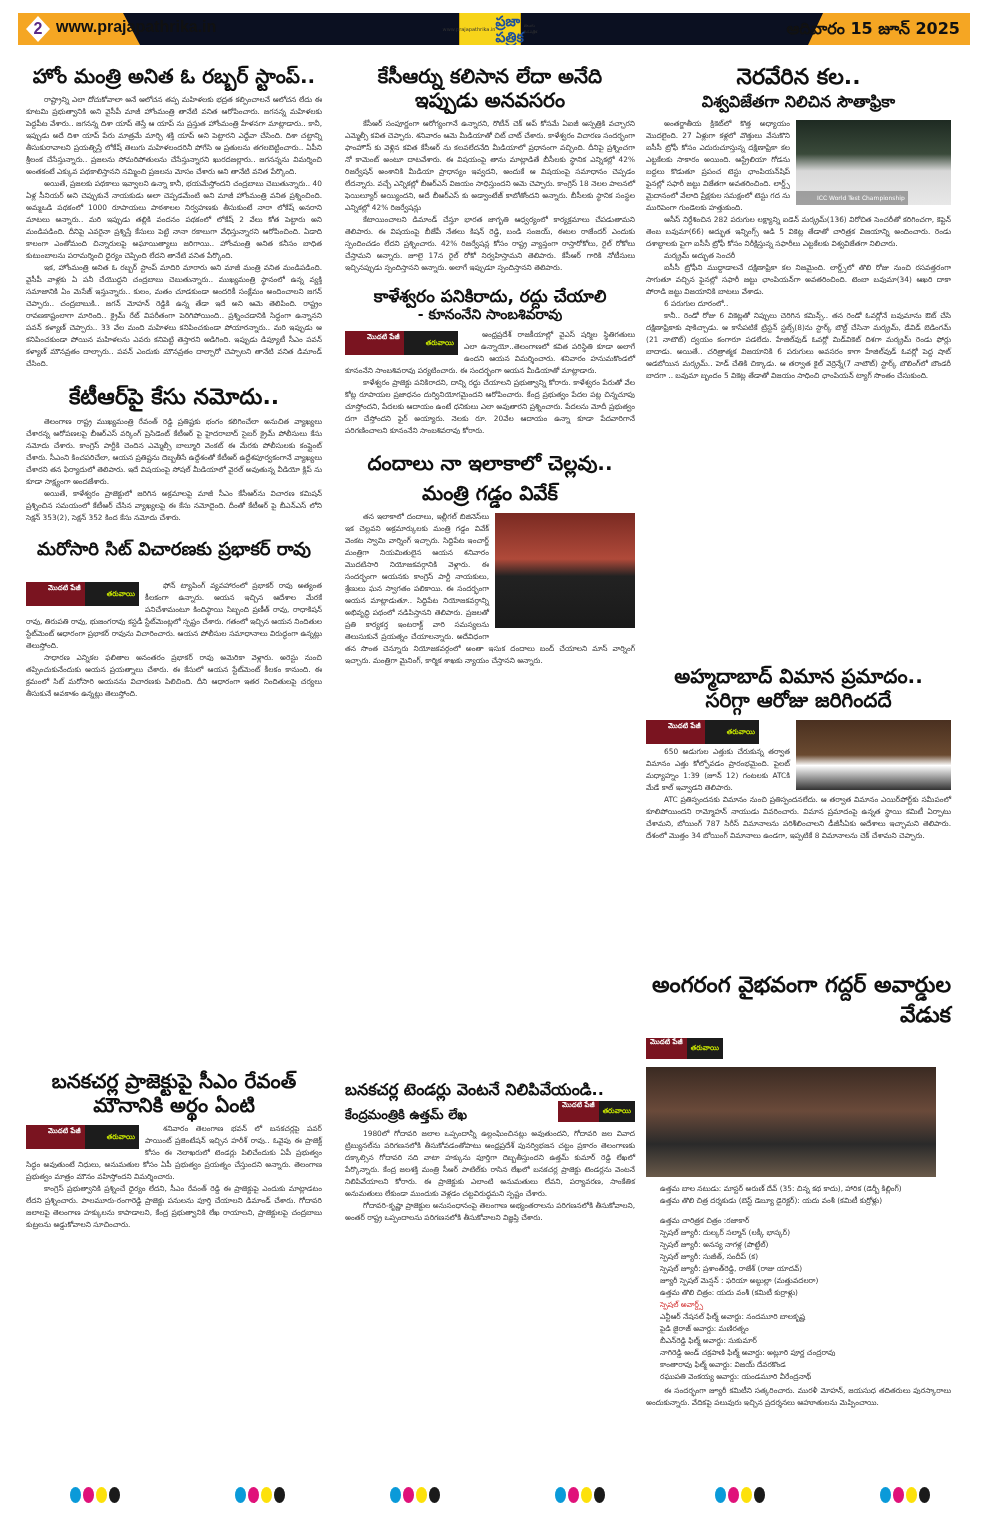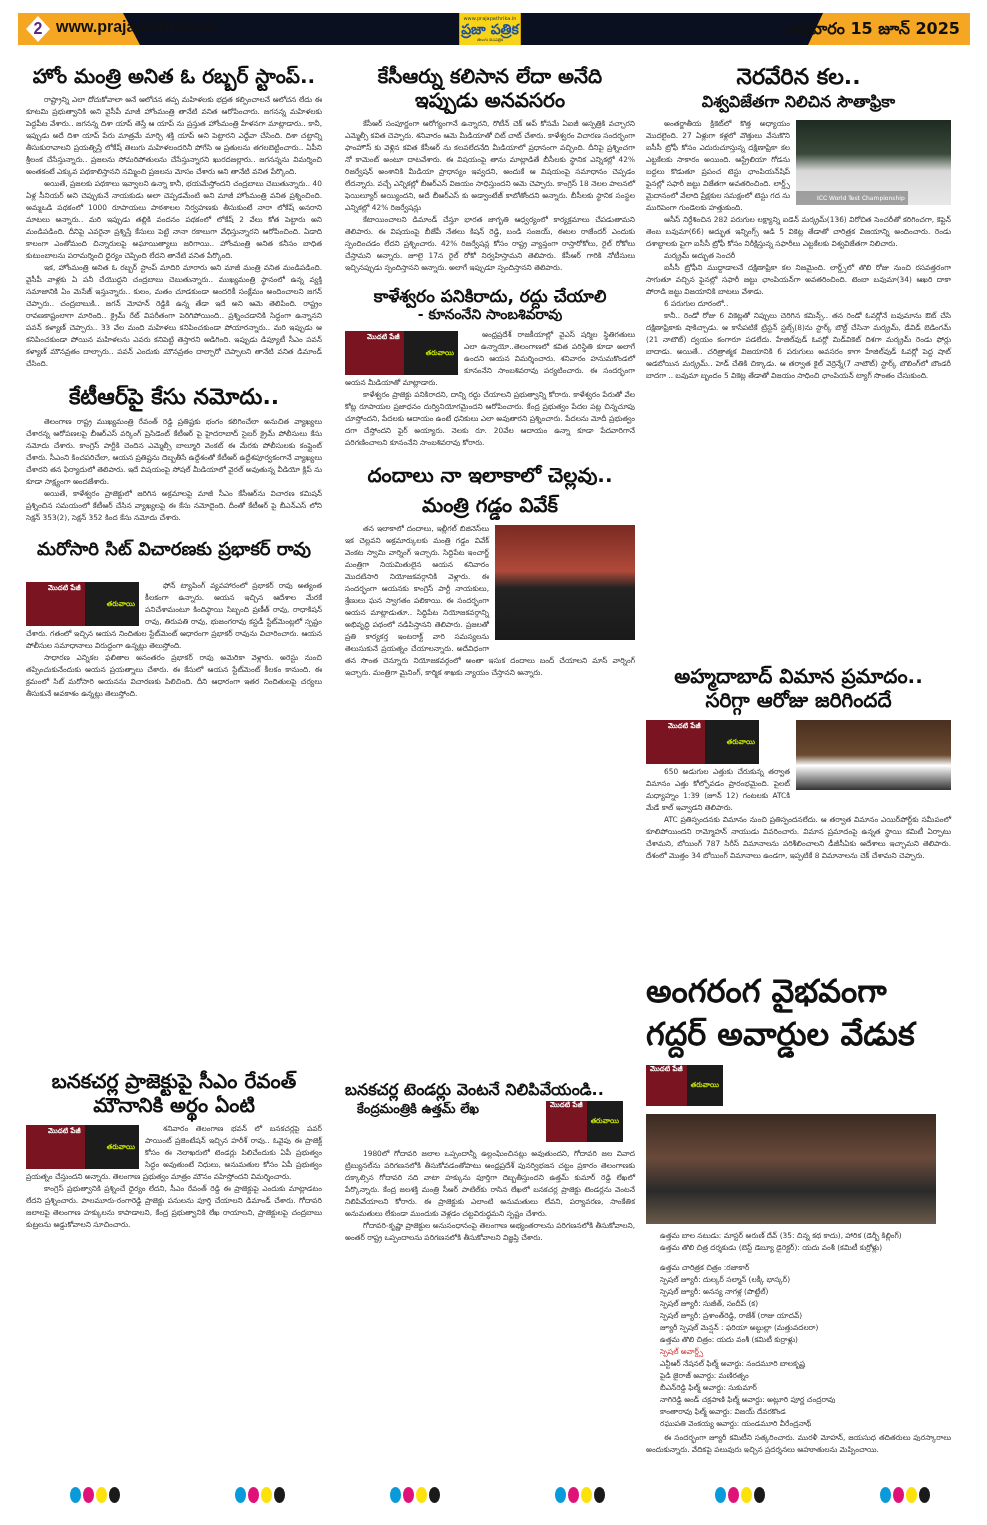--- a/index.html
+++ b/index.html
@@ -2,38 +2,38 @@
 <html><head>
 <meta charset="utf-8">
 <style>
 *{box-sizing:border-box;margin:0;padding:0}
 html,body{width:987px;height:1525px;background:#fff;overflow:hidden}
 body{font-family:"DejaVu Sans",sans-serif;color:#222;position:relative}
 .header{position:absolute;left:18px;top:13px;width:952px;height:32px;background:#f5a623;display:flex;align-items:center;overflow:hidden}
 .hdr-dark2{position:absolute;left:0;top:0;width:100%;height:100%}
 .pagenum{position:absolute;left:8px;top:3px;width:24px;height:26px;background:#fff;clip-path:polygon(50% 0,100% 50%,50% 100%,0 50%);display:flex;align-items:center;justify-content:center;font-weight:bold;font-size:16px;color:#5b2a86;font-family:"Liberation Sans",sans-serif}
 .site{position:absolute;left:38px;top:5px;font-size:16px;font-weight:bold;color:#111;font-family:"Liberation Sans",sans-serif}
-.logo{position:absolute;left:230px;top:-2px;width:62px;height:36px;background:#f7d41a;display:flex;flex-direction:column;align-items:center;justify-content:center;border:1px solid #d4a700}
+.logo{position:absolute;left:230px;top:-2px;width:62px;height:36px;background:#f7d41a;display:flex;flex-direction:row;align-items:center;justify-content:center;border:1px solid #d4a700}
 .logo .small{font-size:5px;color:#333}
 .logo .big{font-size:14px;font-weight:bold;color:#1b4fa0;line-height:16px;font-family:"DejaVu Sans",sans-serif}
 .logo .tag{font-size:4px;color:#333}
 .date{position:absolute;right:10px;top:6px;font-size:16px;font-weight:bold;color:#111}
 .col{position:absolute;top:60px}
 .c1{left:26px;width:296px}
 .c2{left:345px;width:290px}
 .c3{left:646px;width:305px}
 h1,h2,h3{font-weight:bold;color:#111;line-height:1.2}
 .hl-big{font-size:22px;text-align:center;margin:4px 0 6px}
 .hl-mid{font-size:20px;text-align:center;margin:4px 0 6px}
 .hl-sub{font-size:16px;text-align:center}
 .body{font-size:7.4px;line-height:12px;color:#333;text-align:justify;text-indent:18px}
 .body p{margin:0}
 .tag-badge{display:inline-flex;float:left;margin:2px 6px 2px 0;font-size:7px;font-weight:bold}
 .tag-badge .a{background:#7a1420;color:#fff;padding:0 4px}
-.tag-badge .b{background:#1c1c1c;color:#c8e600;padding:16px 4px}
+.tag-badge .b{background:#1c1c1c;color:#c8e600;padding:6px 4px}
 .photo{float:right;margin:2px 0 4px 6px;position:relative;overflow:hidden}
 .photo-cricket{width:155px;height:85px;background:linear-gradient(180deg,#1e2a22 0%,#3a4a3a 40%,#d8d8d8 60%,#e8e8e8 100%)}
 .photo-person{width:140px;height:115px;background:linear-gradient(180deg,#7a2a22 0%,#b04a3a 40%,#222 55%,#1a1a1a 100%)}
 .photo-press{width:155px;height:70px;background:linear-gradient(180deg,#4a3020 0%,#6a4a30 50%,#fff 65%,#333 100%)}
 .photo-awards{width:290px;height:110px;background:linear-gradient(180deg,#3a2a22 0%,#6a4a3a 40%,#2a2a2a 70%,#6a5a4a 100%);margin:6px 0}
 .photo-lbl{position:absolute;left:0;bottom:0;font-size:6px;color:#fff;background:rgba(0,0,0,.3);padding:1px 3px}
 .awards{font-size:7.4px;line-height:12px;color:#333;padding-left:14px}
 .awards .red{color:#d12b2b}
 .regmarks{position:absolute;top:1487px;display:flex;gap:2px}
 .regmarks span{width:11px;height:16px;border-radius:50%}
@@ -123,21 +123,21 @@
   <article style="margin-top:14px">
     <h2 class="hl-mid">దందాలు నా ఇలాకాలో చెల్లవు..</h2>
     <h2 class="hl-mid" style="margin-top:0">మంత్రి గడ్డం వివేక్</h2>
     <div class="body">
       <div class="photo photo-person"></div>
       <p>తన ఇలాకాలో దందాలు, ఇల్లీగల్ బిజినెస్‌లు ఇక చెల్లవని అక్రమార్కులకు మంత్రి గడ్డం వివేక్ వెంకట స్వామి వార్నింగ్ ఇచ్చారు. సిద్దిపేట ఇంచార్జ్ మంత్రిగా నియమితులైన ఆయన శనివారం మొదటిసారి నియోజకవర్గానికి వెళ్లారు. ఈ సందర్భంగా ఆయనకు కాంగ్రెస్ పార్టీ నాయకులు, శ్రేణులు ఘన స్వాగతం పలికాయి. ఈ సందర్భంగా ఆయన మాట్లాడుతూ.. సిద్దిపేట నియోజకవర్గాన్ని అభివృద్ధి పథంలో నడిపిస్తానని తెలిపారు. ప్రజలతో ప్రతి కార్యకర్త ఇంటరాక్ట్ వారి సమస్యలను తెలుసుకునే ప్రయత్నం చేయాలన్నారు. అదేవిధంగా తన సొంత చెన్నూరు నియోజకవర్గంలో అంతా ఇసుక దందాలు బంద్ చేయాలని మాస్ వార్నింగ్ ఇచ్చారు. మంత్రిగా మైనింగ్, కార్మిక శాఖకు న్యాయం చేస్తానని అన్నారు.</p>
     </div>
   </article>
   <article style="position:absolute;top:1020px;left:0;width:290px">
     <h3 class="hl-sub" style="font-size:16px;text-align:left">బనకచర్ల టెండర్లు వెంటనే నిలిపివేయండి..</h3>
-    <div style="display:flex;justify-content:space-between;align-items:flex-start;margin:2px 12px 6px">
+    <div style="display:flex;justify-content:space-between;align-items:flex-end;margin:2px 0 6px">
       <h3 style="font-size:13px">కేంద్రమంత్రికి ఉత్తమ్ లేఖ</h3>
       <span class="tag-badge" style="float:none;margin:0">
           <span class="a">మొదటి పేజీ</span>
           <span class="b">తరువాయి</span>
         </span>
     </div>
     <div class="body">
       <p>1980లో గోదావరి జలాల ఒప్పందాన్నీ ఉల్లంఘించినట్లు అవుతుందని, గోదావరి జల వివాద ట్రిబ్యునల్‌ను పరిగణనలోకి తీసుకోవడంతోపాటు ఆంధ్రప్రదేశ్ పునర్విభజన చట్టం ప్రకారం తెలంగాణకు దక్కాల్సిన గోదావరి నది వాటా హక్కును పూర్తిగా దెబ్బతీస్తుందని ఉత్తమ్ కుమార్ రెడ్డి లేఖలో పేర్కొన్నారు. కేంద్ర జలశక్తి మంత్రి సీఆర్ పాటిల్‌కు రాసిన లేఖలో బనకచర్ల ప్రాజెక్టు టెండర్లను వెంటనే నిలిపివేయాలని కోరారు. ఈ ప్రాజెక్టుకు ఎలాంటి అనుమతులు లేవని, పర్యావరణ, సాంకేతిక అనుమతులు లేకుండా ముందుకు వెళ్లడం చట్టవిరుద్ధమని స్పష్టం చేశారు.</p>
       <p>గోదావరి-కృష్ణా ప్రాజెక్టుల అనుసంధానంపై తెలంగాణ అభ్యంతరాలను పరిగణనలోకి తీసుకోవాలని, అంతర్ రాష్ట్ర ఒప్పందాలను పరిగణనలోకి తీసుకోవాలని విజ్ఞప్తి చేశారు.</p>
     </div>
@@ -167,21 +167,21 @@
       <div class="photo photo-press"></div>
       <span class="tag-badge">
           <span class="a">మొదటి పేజీ</span>
           <span class="b">తరువాయి</span>
         </span>
       <p>650 అడుగుల ఎత్తుకు చేరుకున్న తర్వాత విమానం ఎత్తు కోల్పోవడం ప్రారంభమైంది. పైలట్ మధ్యాహ్నం 1:39 (జూన్ 12) గంటలకు ATCకి మేడే కాల్ ఇవ్వాడని తెలిపారు.</p>
       <p>ATC ప్రతిస్పందనకు విమానం నుంచి ప్రతిస్పందనలేదు. ఆ తర్వాత విమానం ఎయిర్‌పోర్ట్‌కు సమీపంలో కూలిపోయిందని రామ్మోహన్ నాయుడు వివరించారు. విమాన ప్రమాదంపై ఉన్నత స్థాయి కమిటీ ఏర్పాటు చేశామని, బోయింగ్ 787 సిరీస్ విమానాలను పరిశీలించాలని డీజీసీఏకు ఆదేశాలు ఇచ్చామని తెలిపారు. దేశంలో మొత్తం 34 బోయింగ్ విమానాలు ఉండగా, ఇప్పటికే 8 విమానాలను చెక్ చేశామని చెప్పారు.</p>
     </div>
   </article>
   <article style="position:absolute;top:910px;left:0;width:305px">
-    <h1 style="font-size:32px;text-align:left;line-height:1.35">అంగరంగ వైభవంగా గద్దర్ అవార్డుల వేడుక</h1>
+    <h1 style="font-size:22px;text-align:right;line-height:1.35">అంగరంగ వైభవంగా గద్దర్ అవార్డుల వేడుక</h1>
     <span class="tag-badge" style="float:none;margin-top:8px">
         <span class="a">మొదటి పేజీ</span>
         <span class="b">తరువాయి</span>
       </span>
     <div class="photo-awards"></div>
     <div class="awards">
       <div>ఉత్తమ బాల నటుడు: మాస్టర్ అరుణ్ దేవ్ (35: చిన్న కథ కాదు), హారిక (డెర్బీ కిల్లింగ్)</div>
       <div>ఉత్తమ తొలి చిత్ర దర్శకుడు (బెస్ట్ డెబ్యూ డైరెక్టర్): యదు వంశీ (కమిటీ కుర్రోళ్లు)</div>
     </div>
     <div class="awards" id="awards-list" style="margin-top:8px">

